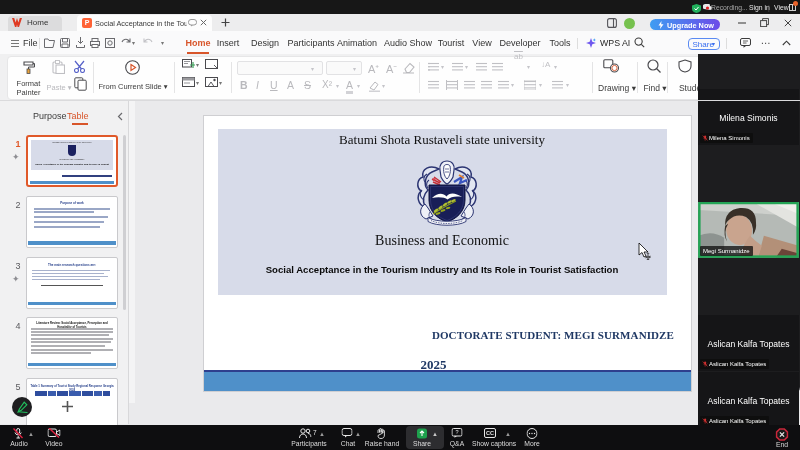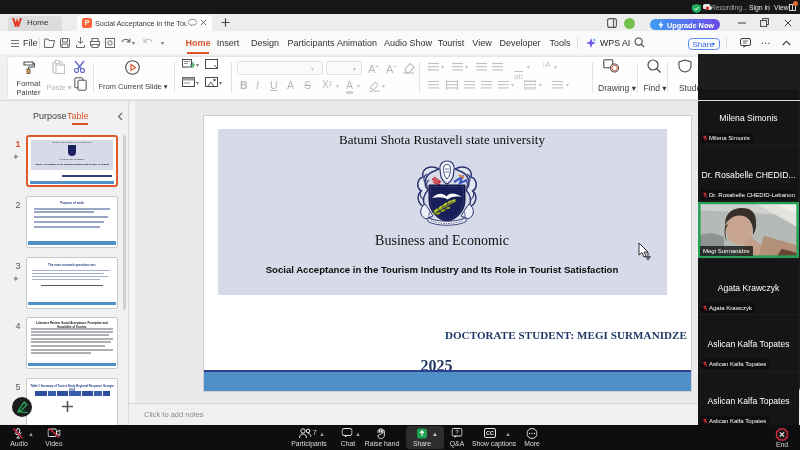--- a/index.html
+++ b/index.html
@@ -319,21 +319,21 @@
       <svg class="abs" style="left:476px;top:62px" width="11" height="10" viewBox="0 0 11 10">
         <line x1="0" y1="1.5" x2="11" y2="1.5" stroke="#c0c0c4" stroke-width="1.1"></line>
         <line x1="0" y1="4.7" x2="11" y2="4.7" stroke="#c0c0c4" stroke-width="1.1"></line>
         <line x1="0" y1="7.9" x2="11" y2="7.9" stroke="#c0c0c4" stroke-width="1.1"></line>
       </svg>
       <svg class="abs" style="left:492px;top:62px" width="11" height="10" viewBox="0 0 11 10">
         <line x1="0" y1="1.5" x2="11" y2="1.5" stroke="#c0c0c4" stroke-width="1.1"></line>
         <line x1="0" y1="4.7" x2="11" y2="4.7" stroke="#c0c0c4" stroke-width="1.1"></line>
         <line x1="0" y1="7.9" x2="11" y2="7.9" stroke="#c0c0c4" stroke-width="1.1"></line>
       </svg>
-      <span class="abs" style="left:514px;top:72px;font-size:8px;color:#c0c0c4;text-decoration:overline">ab</span>
+      <span class="abs" style="left:514px;top:52px;font-size:8px;color:#c0c0c4;text-decoration:overline">ab</span>
       <span class="abs" style="left:527px;top:63px;font-size:6px;color:#c5c5c9">▾</span>
       <span class="abs" style="left:541px;top:60px;font-size:8px;color:#c0c0c4">↓A</span>
       <span class="abs" style="left:554px;top:63px;font-size:6px;color:#c5c5c9">▾</span>
       <svg class="abs" style="left:428px;top:80px" width="11" height="10" viewBox="0 0 11 10">
         <line x1="0" y1="1.5" x2="11" y2="1.5" stroke="#c0c0c4" stroke-width="1.1"></line>
         <line x1="0" y1="4.7" x2="11" y2="4.7" stroke="#c0c0c4" stroke-width="1.1"></line>
         <line x1="0" y1="7.9" x2="11" y2="7.9" stroke="#c0c0c4" stroke-width="1.1"></line>
       </svg>
       <svg class="abs" style="left:446px;top:80px" width="12" height="10" viewBox="0 0 12 10">
         <line x1="0" y1="1.5" x2="12" y2="1.5" stroke="#c0c0c4" stroke-width="1.1"></line>
@@ -487,80 +487,61 @@
           <ellipse cx="34.5" cy="42" rx="2.6" ry="1.1" fill="#b2c030" transform="rotate(-30 34.5 42)"></ellipse>
           <ellipse cx="38.5" cy="40.5" rx="2.4" ry="1.0" fill="#b2c030" transform="rotate(-25 38.5 40.5)"></ellipse>
           <ellipse cx="23" cy="53.5" rx="2.6" ry="1.1" fill="#97a51c" transform="rotate(-18 23 53.5)"></ellipse>
           <ellipse cx="28" cy="50.5" rx="2.6" ry="1.1" fill="#97a51c" transform="rotate(-18 28 50.5)"></ellipse>
           <ellipse cx="33" cy="48" rx="2.4" ry="1.0" fill="#97a51c" transform="rotate(-15 33 48)"></ellipse>
           <path d="M13 57.5 C21 62.5 43 62.5 51 57.5 L51 61.5 C43 66.5 21 66.5 13 61.5 Z" fill="#f2f3f8" stroke="#2b3472" stroke-width="0.9"></path>
           <path d="M16 60.5 C24 64.5 40 64.5 48 60.5" fill="none" stroke="#2b3472" stroke-width="0.7" stroke-dasharray="1.5 1"></path>
         </svg></div>
     <div class="abs" style="left:0;top:117px;width:477px;text-align:center;font-family:'Liberation Serif',serif;font-size:14px;color:#111">Business and Economic</div>
     <div class="abs" style="left:0;top:147.5px;width:477px;text-align:center;font-size:9.6px;font-weight:bold;color:#0a0a0a">Social Acceptance in the Tourism Industry and Its Role in Tourist Satisfaction</div>
-    <div class="abs" style="right:4px;top:213px;font-family:'Liberation Serif',serif;font-size:11px;font-weight:bold;color:#1f3864;letter-spacing:0.1px">DOCTORATE STUDENT: MEGI SURMANIDZE</div>
-    <div class="abs" style="left:217px;top:241px;font-family:'Liberation Serif',serif;font-size:16px;font-weight:bold;color:#1f3864">2025</div>
+    <div class="abs" style="right:17px;top:213px;font-family:'Liberation Serif',serif;font-size:11px;font-weight:bold;color:#1f3864;letter-spacing:0.1px">DOCTORATE STUDENT: MEGI SURMANIDZE</div>
+    <div class="abs" style="left:217px;top:241px;font-family:'Liberation Serif',serif;font-size:13px;font-weight:bold;color:#1f3864">2025</div>
     <div class="abs" style="left:0;top:253.5px;width:487.5px;height:2px;background:#2e3f8e"></div>
     <div class="abs" style="left:0;top:255.5px;width:487.5px;height:19px;background:#4f90c9"></div>
   </div>
 
   <svg class="abs" style="left:637px;top:243px" width="16" height="18" viewBox="0 0 16 18">
       <path d="M2 0 L2 12 L5 9.5 L7 14 L9 13 L7 9 L11 9 Z" fill="#fff" stroke="#000" stroke-width="0.8"></path>
       <path d="M11 11 L11 17 M8 14 H14 M11 9.8 L9.8 11 M11 9.8 L12.2 11 M9 12.8 L10.2 14 L9 15.2 M13 12.8 L11.8 14 L13 15.2 M9.8 17 L11 15.8 L12.2 17" stroke="#333" stroke-width="0.9" fill="none"></path>
     </svg>
 
-  <div id="notes">
-    <span class="abs" style="left:15px;top:6px;font-size:7.5px;color:#8a8a8e">Click to add notes</span>
-  </div>
 
   <div class="abs" style="left:756px;top:393.5px;width:13px;height:9px;background:#f7f7f8;border-radius:2px;text-align:center;line-height:8px"><span style="font-size:6px;color:#888">⇅</span></div>
   <div class="abs" style="left:767px;top:394px;width:1px;height:30px;background:#d8d8da"></div>
 
   <div id="sidebar">
       <div class="vtile" style="top: 0px; background: rgb(21, 21, 23);">
         <div class="vname" style="top: 24px;">Milena Simonis</div>
         <div class="vlabel"><svg class="micr" viewBox="0 0 8 8">
             <rect x="3" y="0.5" width="2.4" height="4" rx="1.2" fill="#d03030"></rect>
             <path d="M1.8 3.5 a2.6 2.6 0 0 0 5 0 M4.2 6 V7.5" stroke="#d03030" stroke-width="0.8" fill="none"></path>
             <line x1="1" y1="0.8" x2="7.3" y2="7.2" stroke="#d03030" stroke-width="1"></line>
           </svg>Milena Simonis</div>
-      </div>
-      <div class="vtile" style="top: 56.6px; background: rgb(21, 21, 23);">
-        <div class="vname" style="top: 24px;">Dr. Rosabelle CHEDID...</div>
-        <div class="vlabel"><svg class="micr" viewBox="0 0 8 8">
-            <rect x="3" y="0.5" width="2.4" height="4" rx="1.2" fill="#d03030"></rect>
-            <path d="M1.8 3.5 a2.6 2.6 0 0 0 5 0 M4.2 6 V7.5" stroke="#d03030" stroke-width="0.8" fill="none"></path>
-            <line x1="1" y1="0.8" x2="7.3" y2="7.2" stroke="#d03030" stroke-width="1"></line>
-          </svg>Dr. Rosabelle CHEDID-Lebanon</div>
       </div>
       <div class="vtile" style="top: 113.2px;">
         <svg width="101" height="55.6" viewBox="0 0 101 56" style="position:absolute;left:0;top:0">
           <rect width="101" height="56" fill="#b5bab6"></rect>
           <path d="M0 0 H101 V14 L0 8 Z" fill="#cdd0cc"></path>
           <path d="M55 0 L101 0 L101 26 Z" fill="#e3e4e0"></path>
           <path d="M72 0 L101 0 L101 12 Z" fill="#f0f0ec"></path>
           <path d="M0 34 Q14 28 26 36 L26 56 L0 56 Z" fill="#8d9390"></path>
           <path d="M66 34 L101 44 L101 56 L60 56 Z" fill="#b39078"></path>
           <path d="M84 47 L101 52 L101 56 L78 56 Z" fill="#6b4438"></path>
           <ellipse cx="41" cy="28" rx="13" ry="15.5" fill="#c9a48e" transform="rotate(-8 41 28)"></ellipse>
           <path d="M27 24 Q26 8 42 6 Q58 5 58 20 Q59 28 55 33 Q56 20 48 15 Q38 11 31 18 Q28 20 27 24 Z" fill="#383028"></path>
           <path d="M27 24 Q25 34 29 40 Q25 30 30 22 Z" fill="#383028"></path>
           <path d="M52 34 Q58 40 64 44 L60 56 L42 56 Q44 44 52 34 Z" fill="#c39e88"></path>
           <rect x="1" y="1" width="99" height="54" fill="none" stroke="#23a455" stroke-width="2.5"></rect>
         </svg>
         <div class="vlabel" style="padding-left: 3px;">Megi Surmanidze</div>
       </div>
-      <div class="vtile" style="top: 169.8px; background: rgb(21, 21, 23);">
-        <div class="vname" style="top: 24px;">Agata Krawczyk</div>
-        <div class="vlabel"><svg class="micr" viewBox="0 0 8 8">
-            <rect x="3" y="0.5" width="2.4" height="4" rx="1.2" fill="#d03030"></rect>
-            <path d="M1.8 3.5 a2.6 2.6 0 0 0 5 0 M4.2 6 V7.5" stroke="#d03030" stroke-width="0.8" fill="none"></path>
-            <line x1="1" y1="0.8" x2="7.3" y2="7.2" stroke="#d03030" stroke-width="1"></line>
-          </svg>Agata Krawczyk</div>
-      </div>
       <div class="vtile" style="top: 226.4px; background: rgb(21, 21, 23);">
         <div class="vname" style="top: 24px;">Aslican Kalfa Topates</div>
         <div class="vlabel"><svg class="micr" viewBox="0 0 8 8">
             <rect x="3" y="0.5" width="2.4" height="4" rx="1.2" fill="#d03030"></rect>
             <path d="M1.8 3.5 a2.6 2.6 0 0 0 5 0 M4.2 6 V7.5" stroke="#d03030" stroke-width="0.8" fill="none"></path>
             <line x1="1" y1="0.8" x2="7.3" y2="7.2" stroke="#d03030" stroke-width="1"></line>
           </svg>Aslican Kalfa Topates</div>
       </div>
       <div class="vtile" style="top: 283px; background: rgb(21, 21, 23);">
         <div class="vname" style="top: 24px;">Aslican Kalfa Topates</div>

